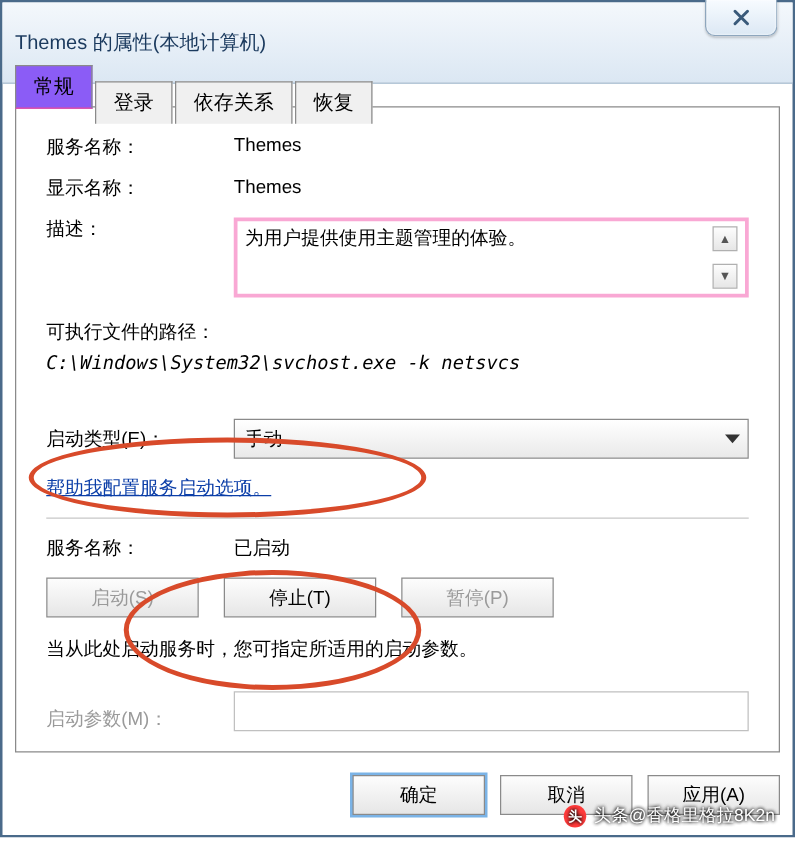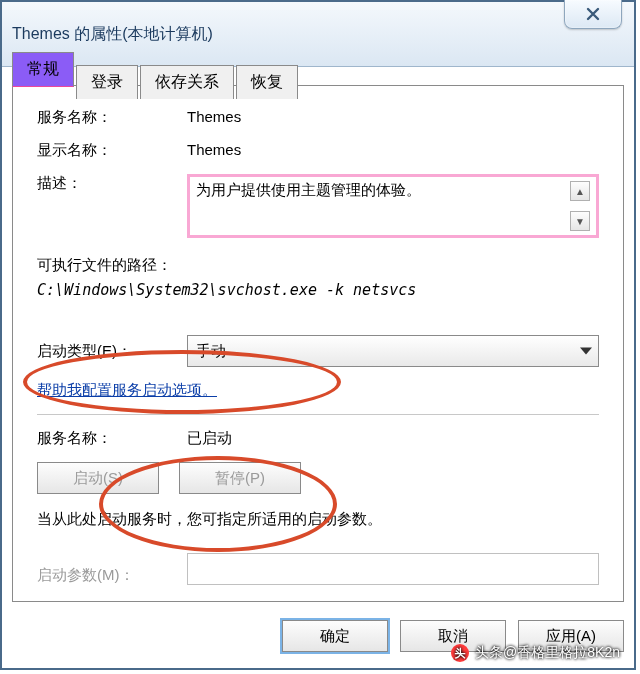--- a/index.html
+++ b/index.html
@@ -100,20 +100,21 @@
 
       <hr class="hr">
 
       <div class="row" style="align-items:center;">
         <div class="lbl">服务名称：</div>
         <div class="val">已启动</div>
       </div>
 
       <div class="btnrow">
         <div class="btn disabled">启动(S)</div>
+        <div class="btn">停止(T)</div>
         <div class="btn disabled">暂停(P)</div>
       </div>
 
       <div style="margin:8px 0 24px 0;">当从此处启动服务时，您可指定所适用的启动参数。</div>
 
       <div class="row" style="align-items:flex-end;">
         <div class="lbl" style="color:#9a9a9a;">启动参数(M)：</div>
         <input class="param-input" readonly="" value="" style="">
       </div>
 

